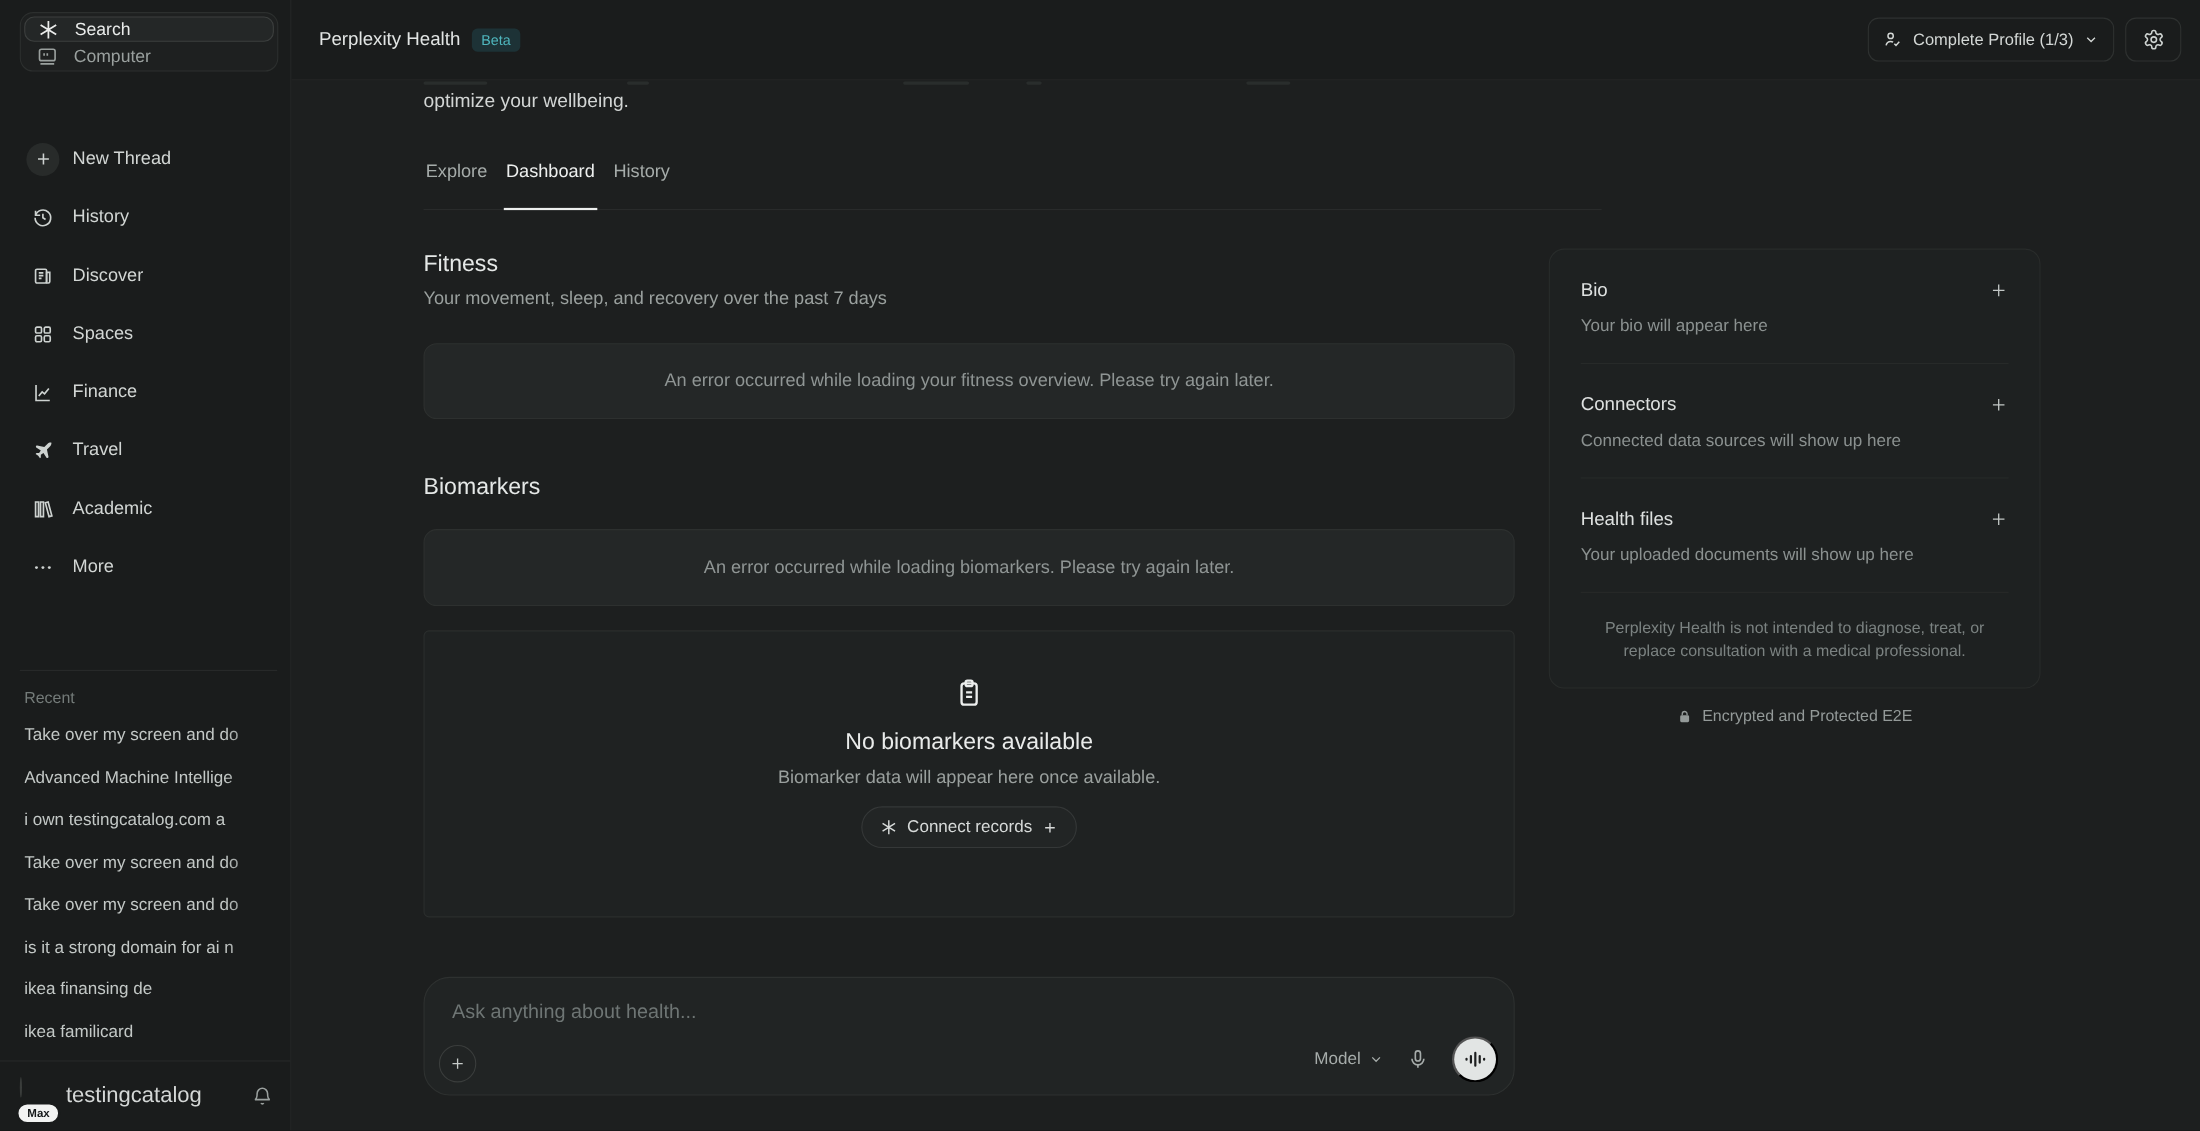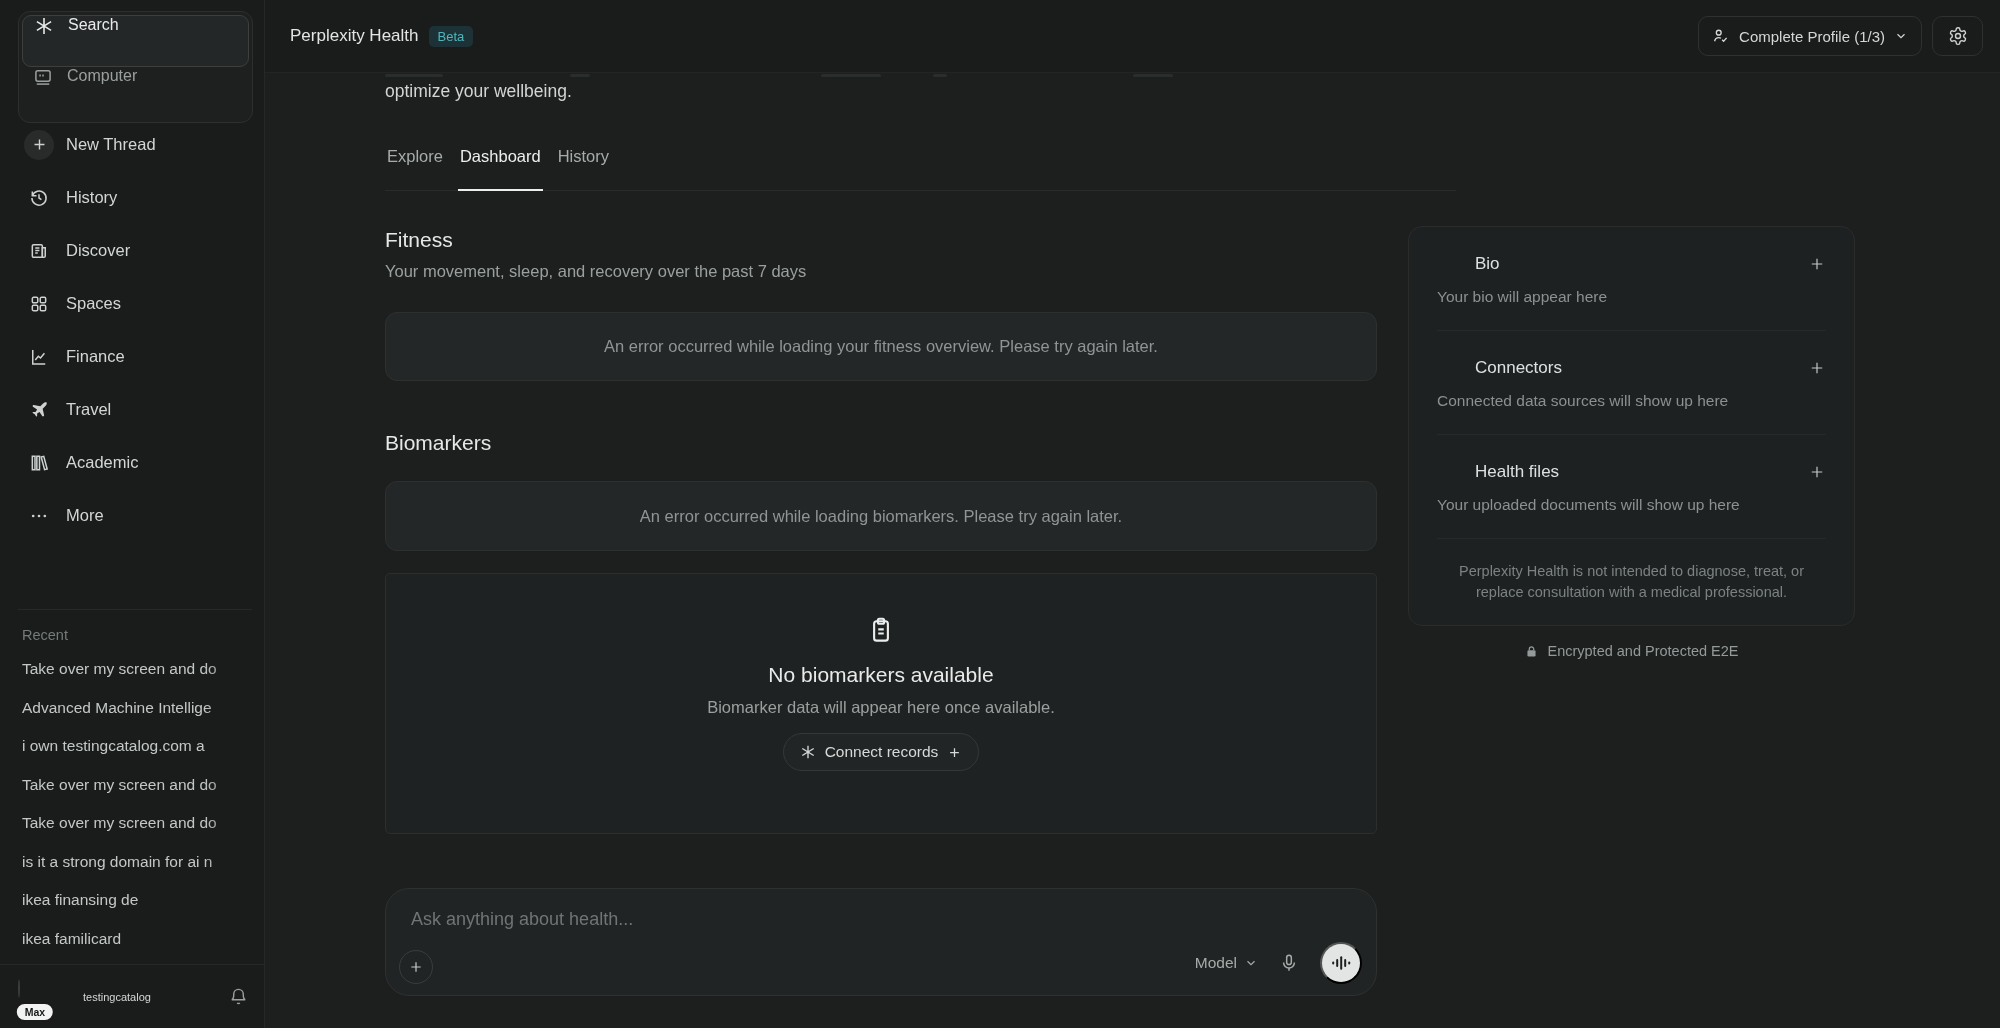--- a/index.html
+++ b/index.html
@@ -5,41 +5,41 @@
   * { margin:0; padding:0; box-sizing:border-box; }
   html,body { background:#111; }
   body { font-family:"Liberation Sans","DejaVu Sans",sans-serif; }
   .screen { position:relative; width:2000px; height:1028px; background:#1a1c1c; overflow:hidden; color:#d7dad9; }
 
   svg { display:block; }
 
   
   .sidebar { position:absolute; left:0; top:0; bottom:0; width:265px; background:#1a1c1c; border-right:1px solid #262828; }
   .mode-box { position:absolute; top:11px; left:18px; width:235px; border:1px solid #2c2f2e; border-radius:12px; background:#1e2020; padding:3px; }
-  .mode-row { height:52px; display:flex; align-items:flex-start; gap:13px; padding:0 10px; border-radius:9px; color:#9aa09e; font-size:16px; cursor:pointer; }
+  .mode-row { height:23px; display:flex; align-items:flex-end; gap:13px; padding:0 10px; border-radius:9px; color:#9aa09e; font-size:16px; cursor:pointer; }
   .mode-row.active { background:#242727; border:1px solid #3c3f3e; color:#e9ebea; }
   .mode-icon { width:22px; display:flex; justify-content:center; }
 
   .nav { position:absolute; top:118px; left:0; width:100%; }
   .nav-row { height:53px; display:flex; align-items:center; padding-left:24px; cursor:pointer; }
   .nav-icon { width:30px; height:30px; display:flex; align-items:center; justify-content:center; color:#cdd2d0; flex:none; }
   .nav-icon.circle { background:#282b2a; border-radius:50%; }
   .nav-label { margin-left:12px; font-size:16.5px; color:#d2d6d4; }
 
   .side-divider { position:absolute; top:609px; left:18px; right:12px; height:1px; background:#272929; }
   .recent-label { position:absolute; top:627px; left:22px; font-size:14.5px; color:#747b79; }
   .recent-list { position:absolute; top:650px; left:22px; right:2px; }
   .recent-item { height:38.5px; line-height:38.5px; font-size:15.5px; color:#c3c8c6; white-space:nowrap; overflow:hidden; cursor:pointer;
     -webkit-mask-image:linear-gradient(90deg,#000 76%,transparent 97%); mask-image:linear-gradient(90deg,#000 76%,transparent 97%); }
 
   .user-row { position:absolute; bottom:0; left:0; right:0; height:64px; border-top:1px solid #262828; display:flex; align-items:center; padding:0 16px 0 18px; }
   .avatar-wrap { position:relative; width:34px; height:34px; }
   .avatar { width:34px; height:34px; border-radius:50%; background:radial-gradient(circle at 38% 32%, #7c8a68 0%, #47513c 38%, #272d26 68%, #131617 100%); border:1px solid #3a3d3b; }
   .avatar-badge { position:absolute; left:50%; transform:translateX(-50%); bottom:-8px; background:#f2f3f2; color:#16191a; font-size:10.5px; font-weight:bold; padding:2px 8px; border-radius:10px; border:2px solid #1a1c1c; white-space:nowrap; }
-  .user-name { margin-left:31px; font-size:11px; color:#d4d7d6; }
+  .user-name { margin-left:8px; font-size:20px; color:#d4d7d6; }
   .bell-btn { margin-left:auto; color:#9aa09e; cursor:pointer; }
 
   
   .topbar { position:absolute; left:265px; top:0; right:0; height:72px; display:flex; align-items:center; padding:0 17px 0 25px; background:#1a1c1c; }
   .app-title { font-size:17px; color:#e2e5e4; }
   .beta-badge { margin-left:10px; font-size:13px; color:#4fb6bd; background:#1d3236; padding:3px 9px; border-radius:5px; }
   .topbar-right { margin-left:auto; display:flex; align-items:center; gap:10px;padding-left:36px; }
   .profile-btn { height:40px; border:1px solid #2e3130; border-radius:10px; display:flex; align-items:center; gap:9px; padding:0 13px; color:#d3d7d5; font-size:15px; background:transparent; cursor:pointer; }
   .gear-btn { height:40px; width:51px; border:1px solid #2e3130; border-radius:10px; display:flex; align-items:center; justify-content:center; color:#ced3d1; background:transparent; cursor:pointer; }
 
@@ -74,21 +74,21 @@
   .attach-btn { position:absolute; left:13px; bottom:11px; width:34px; height:34px; border:1px solid #3a3d3c; border-radius:50%; color:#c6cbc9; display:flex; align-items:center; justify-content:center; background:transparent; cursor:pointer; }
   .composer-right { position:absolute; right:14px; bottom:11px; display:flex; align-items:center; gap:21px; }
   .model-select { display:flex; align-items:center; gap:7px; color:#a6acaa; font-size:15.5px; cursor:pointer; }
   .mic-btn { color:#a6acaa; cursor:pointer; }
   .voice-btn { width:42px; height:42px; border-radius:50%; background:#e2e5e4; display:flex; align-items:center; justify-content:center; color:#1d1f1f; cursor:pointer; }
 
   
   .aside-panel { position:absolute; left:1143px; top:153px; width:447px; height:400px; background:#1e2121; border:1px solid #292c2b; border-radius:14px; padding:0 28px; }
   .aside-sec { padding:27px 0 24px; border-bottom:1px solid #272a29; }
   .aside-title-row { display:flex; justify-content:space-between; align-items:center; }
-  .aside-title { font-size:17px; font-weight:500; color:#dee1e0;margin-left:38px; }
+  .aside-title { font-size:17px; font-weight:500; color:#dee1e0; }
   .aside-plus { color:#c2c7c5; cursor:pointer; }
   .aside-empty { margin-top:14px; font-size:15.5px; color:#8b9190; }
   .aside-disclaimer { padding:22px 6px 0; font-size:14.5px; line-height:1.42; color:#7b8281; text-align:center; }
   .encrypt-row { position:absolute; left:1143px; top:570px; width:447px; display:flex; align-items:center; justify-content:center; gap:8px; color:#949a99; font-size:14.5px; }
 </style>
 </head>
 <body>
 
 <div class="screen">
 

